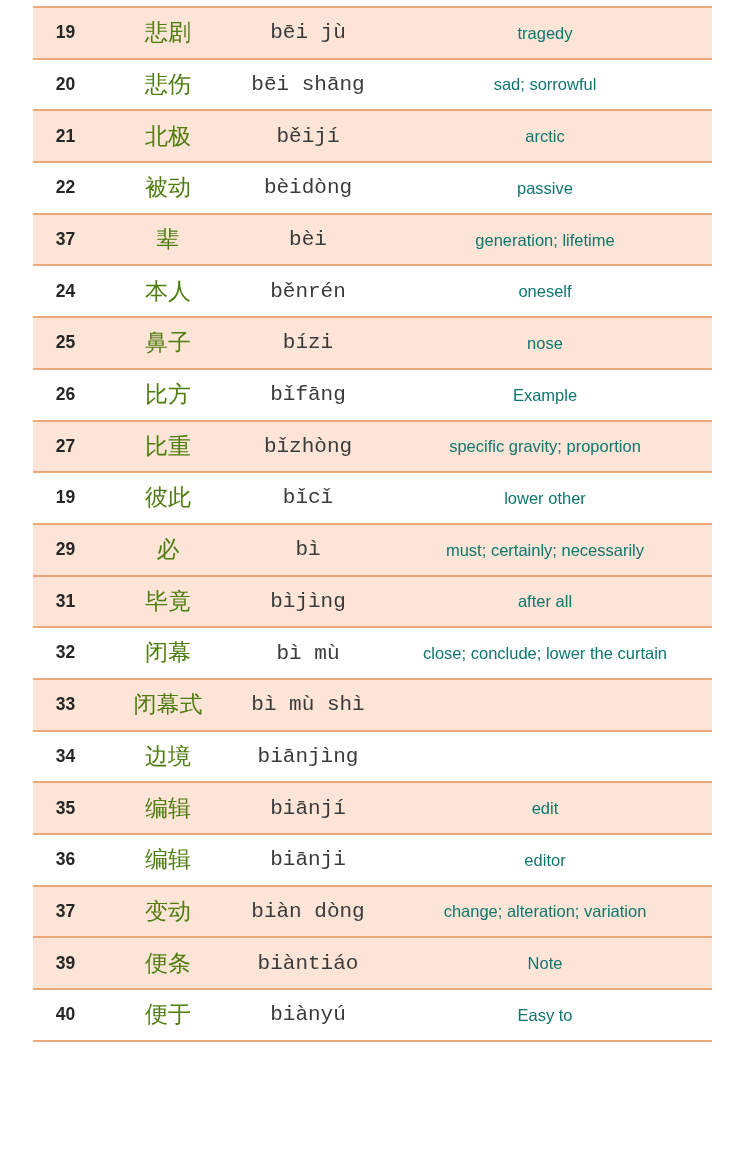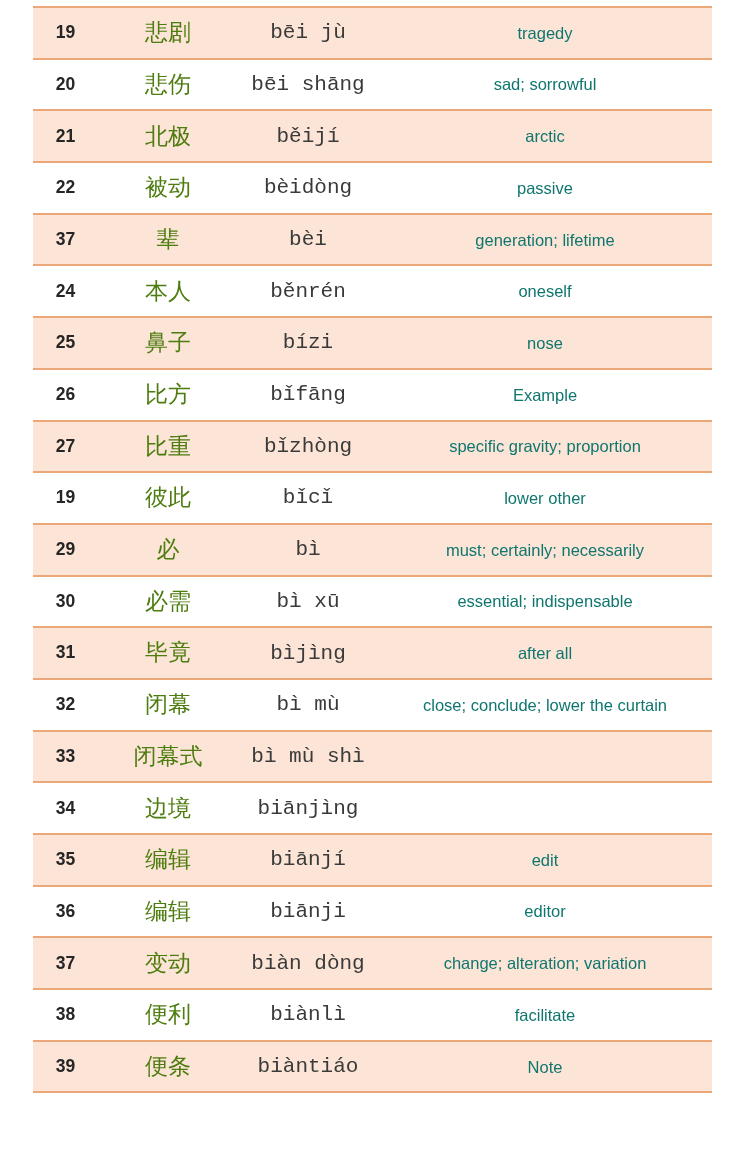--- a/index.html
+++ b/index.html
@@ -123,26 +123,20 @@
         <div class="cell hanzi">彼此</div>
         <div class="cell pinyin">bǐcǐ</div>
         <div class="cell english">lower other</div>
       </div>
       <div class="row odd">
         <div class="cell num">29</div>
         <div class="cell hanzi">必</div>
         <div class="cell pinyin">bì</div>
         <div class="cell english">must; certainly; necessarily</div>
       </div>
-      <div class="row even">
-        <div class="cell num">30</div>
-        <div class="cell hanzi">必需</div>
-        <div class="cell pinyin">bì xū</div>
-        <div class="cell english">essential; indispensable</div>
-      </div>
       <div class="row odd">
         <div class="cell num">31</div>
         <div class="cell hanzi">毕竟</div>
         <div class="cell pinyin">bìjìng</div>
         <div class="cell english">after all</div>
       </div>
       <div class="row even">
         <div class="cell num">32</div>
         <div class="cell hanzi">闭幕</div>
         <div class="cell pinyin">bì mù</div>
@@ -169,26 +163,26 @@
         <div class="cell hanzi">编辑</div>
         <div class="cell pinyin">biānji</div>
         <div class="cell english">editor</div>
       </div>
       <div class="row odd">
         <div class="cell num">37</div>
         <div class="cell hanzi">变动</div>
         <div class="cell pinyin">biàn dòng</div>
         <div class="cell english">change; alteration; variation</div>
       </div>
-      <div class="row even">
-        <div class="cell num">38</div>
-        <div class="cell hanzi">便利</div>
-        <div class="cell pinyin">biànlì</div>
-        <div class="cell english">facilitate</div>
-      </div>
       <div class="row odd">
         <div class="cell num">39</div>
         <div class="cell hanzi">便条</div>
         <div class="cell pinyin">biàntiáo</div>
         <div class="cell english">Note</div>
       </div>
+      <div class="row even">
+        <div class="cell num">40</div>
+        <div class="cell hanzi">便于</div>
+        <div class="cell pinyin">biànyú</div>
+        <div class="cell english">Easy to</div>
+      </div>
     </div>
 </div>
 
 </body></html>

